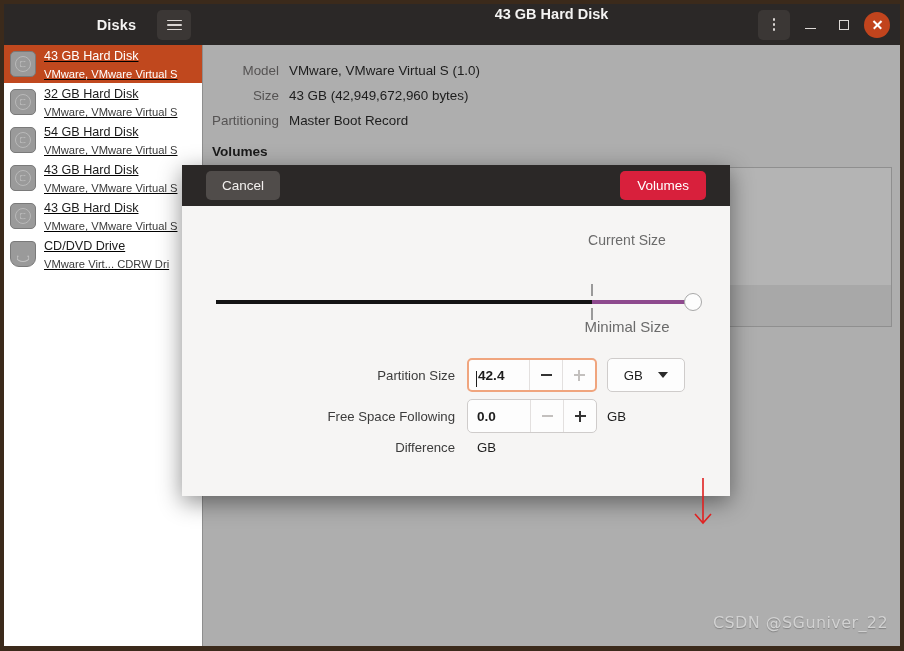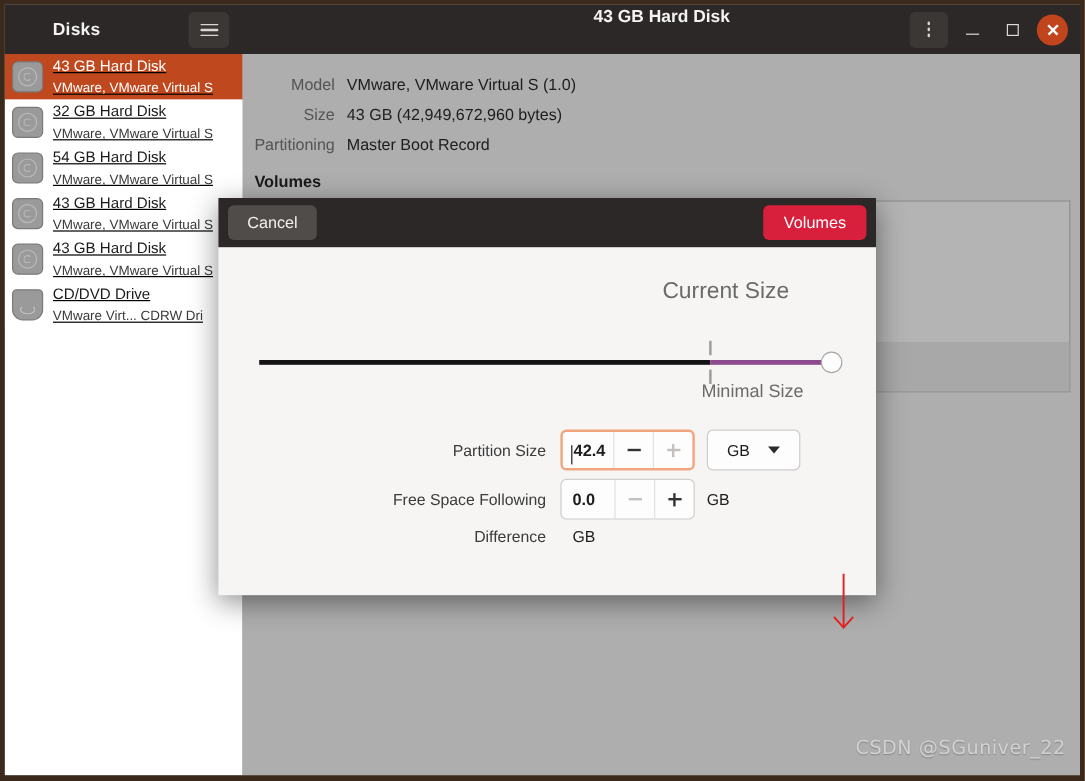--- a/index.html
+++ b/index.html
@@ -20,21 +20,21 @@
   }
 
   
   #titlebar {
     position:absolute; left:0; top:0; width:896px; height:41px;
     background:#2b2827;
     display:flex; align-items:center;
   }
   #titlebar-left {
     width:199px; height:41px; position:relative;
-    display:flex; align-items:center; 
+    display:flex; align-items:center; justify-content:center;
     background:#2b2827;
     padding-left:40px;
   }
   #app-title {
     color:#f4f3f2; font-size:14.5px; font-weight:bold;
     letter-spacing:.2px; margin-right:14px;
   }
   .hdr-btn {
     width:34px; height:30px; border-radius:5px;
     background:#3b3735; display:flex; align-items:center; justify-content:center;
@@ -130,41 +130,41 @@
   #vol-toolbar { position:absolute; left:0; right:0; bottom:0; height:41px; background:#a8a8a8; }
 
   
   #dialog {
     position:absolute; left:178px; top:161px; width:548px; height:331px;
     background:#f6f5f4;
     box-shadow:0 6px 22px rgba(0,0,0,.45);
   }
   #dlg-header {
     height:41px; background:#2b2827; display:flex; align-items:center;
-    padding:0 8px; position:relative;
+    padding:0 24px; position:relative;
   }
   #cancel-btn {
     background:#504c4a; color:#f2f0ee; font-size:13.5px;
     padding:7px 16px; border-radius:5px; cursor:pointer;
   }
   #dlg-title {
     position:absolute; left:0; right:0; text-align:center;
     color:#f6f5f4; font-size:14.5px; font-weight:bold; pointer-events:none;
   }
   #resize-btn {
     margin-left:auto; background:#d8203c; color:#fff; font-size:13.5px;
     padding:7px 17px; border-radius:5px; cursor:pointer; position:relative; z-index:2;
   }
   #dlg-body { position:relative; height:290px; }
 
   
   #slider-area { position:absolute; left:0; top:0; width:548px; height:110px; }
   #lbl-current {
-    position:absolute; left:370px; top:26px; width:150px; 
-    font-size:19px; color:#6b6b6b;
+    position:absolute; left:370px; top:26px; width:150px; text-align:center;
+    font-size:14px; color:#6b6b6b;
   }
   #lbl-minimal {
     position:absolute; left:370px; top:112px; width:150px; text-align:center;
     font-size:15px; color:#6b6b6b;
   }
   #slider-track {
     position:absolute; left:34px; top:94px; width:480px; height:4px;
   }
   #track-black { position:absolute; left:0; top:0; width:376px; height:4px; background:#141414; }
   #track-purple { position:absolute; left:376px; top:0; width:104px; height:4px; background:#8e4a8e; }
@@ -181,21 +181,21 @@
   #red-arrow { position:absolute; left:508px; top:272px; width:26px; height:50px; }
 
   
   #form { position:absolute; left:0; top:152px; width:548px;margin-left:44px; }
   .frow { display:flex; align-items:center; margin-bottom:7px; }
   .frow-label {
     width:241px; text-align:right; padding-right:12px;
     font-size:13.2px; color:#3c3c3c;
   }
   .spin {
-    width:112px; height:34px; display:flex; align-items:center;
+    width:130px; height:34px; display:flex; align-items:center;
     background:#fdfdfd; border:1px solid #cfcccb; border-radius:5px; overflow:hidden;
   }
   .spin.focused { border:2px solid #f0a57e; }
   .spin-val {
     flex:1; padding-left:9px; font-size:13.6px; color:#1d1d1d; font-weight:bold;
     position:relative;
   }
   .caret {
     position:absolute; left:7px; top:3px; width:1.4px; height:16px; background:#1d1d1d;
   }

